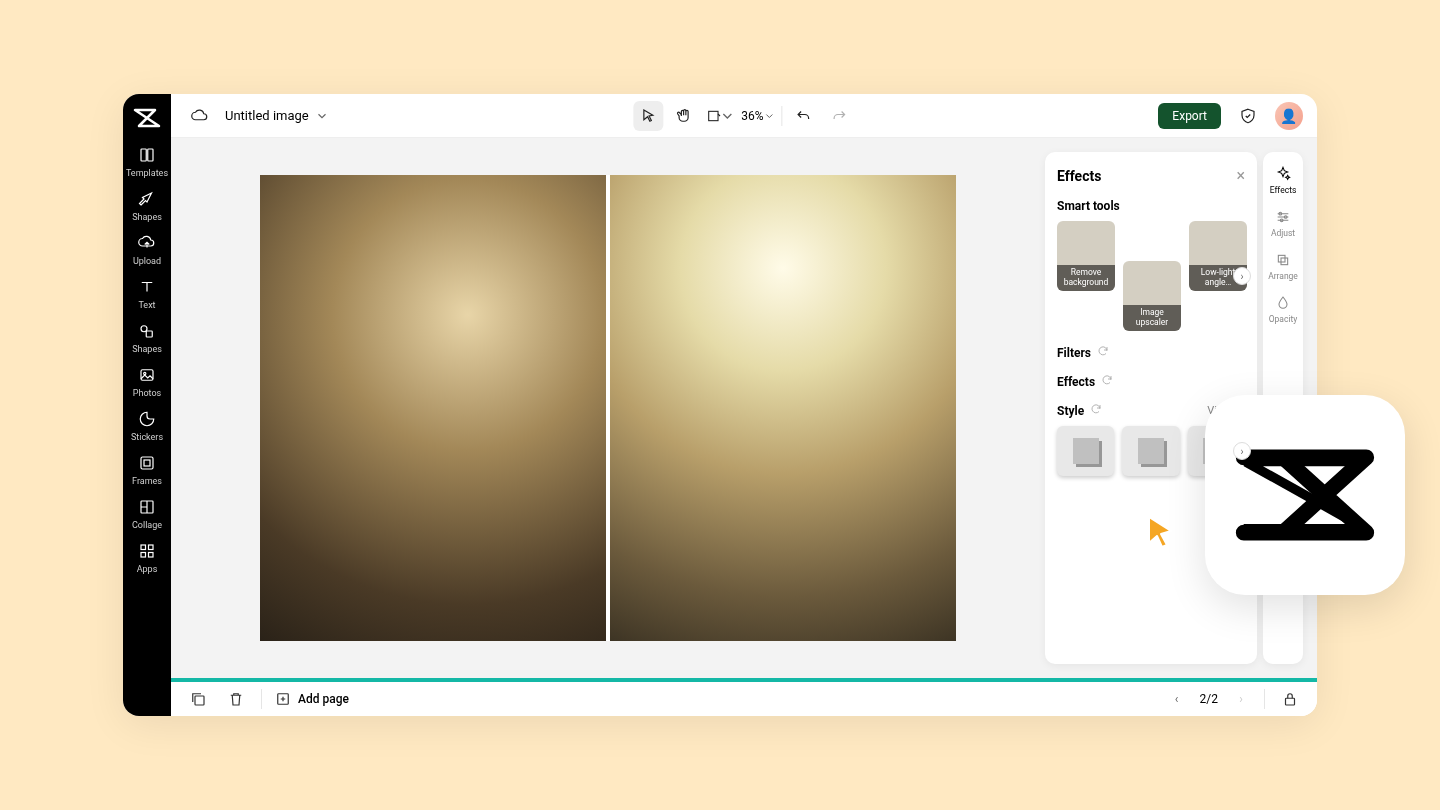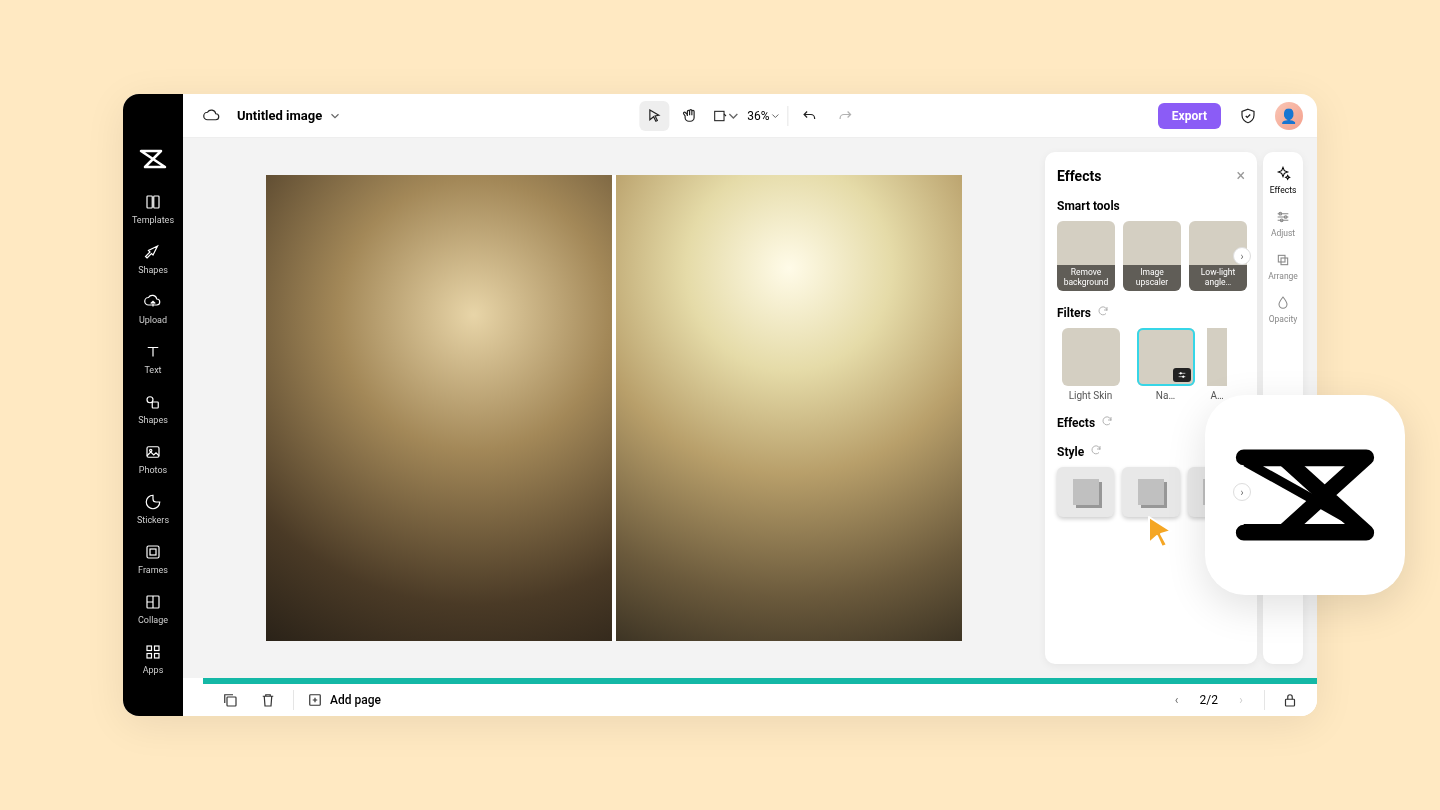--- a/index.html
+++ b/index.html
@@ -1,36 +1,36 @@
 <!DOCTYPE html>
 <html><head>
 <meta charset="utf-8">
 <style>
 * { margin:0; padding:0; box-sizing:border-box; font-family:-apple-system,BlinkMacSystemFont,"Segoe UI",Roboto,sans-serif; }
 body { background:#ffe9c2; width:1440px; height:810px; display:flex; align-items:center; justify-content:center; position:relative; }
 .app-frame { width:1194px; height:622px; background:#fff; border-radius:16px; overflow:hidden; display:flex; box-shadow:0 8px 40px rgba(0,0,0,.08); position:relative; }
-.leftbar { width:60px; background:#000; display:flex; flex-direction:column; align-items:center; padding-top:14px; gap:18px; color:#fff;justify-content:center; }
+.leftbar { width:48px; background:#000; display:flex; flex-direction:column; align-items:center; padding-top:14px; gap:12px; color:#fff; }
 .leftbar .logo { width:28px; height:20px; margin-bottom:6px; display:flex; align-items:center; justify-content:center; }
 .leftbar .logo svg { width:28px; height:20px; }
 .lb-item { display:flex; flex-direction:column; align-items:center; gap:4px; cursor:pointer; width:100%; }
 .lb-item .ic { width:18px; height:18px; display:flex; align-items:center; justify-content:center; }
 .lb-item .ic svg { stroke:#fff; fill:none; stroke-width:1.6; }
 .lb-item span { font-size:9px; color:#cfcfcf; }
 .main { flex:1; display:flex; flex-direction:column; }
 .topbar { height:44px; border-bottom:1px solid #eee; display:flex; align-items:center; padding:0 14px; gap:12px; }
 .tb-group { display:flex; align-items:center; gap:10px; }
-.tb-title { font-size:13px; font-weight:700; display:flex; align-items:center; gap:6px; }
+.tb-title { font-size:13px; font-weight:400; display:flex; align-items:center; gap:6px; }
 .tb-center { position:absolute; left:50%; transform:translateX(-50%); display:flex; align-items:center; gap:6px; }
 .tb-btn { width:30px; height:30px; border-radius:6px; display:flex; align-items:center; justify-content:center; cursor:pointer; }
 .tb-btn.active { background:#eee; }
 .tb-btn svg { stroke:#222; fill:none; stroke-width:1.6; width:18px; height:18px; }
 .tb-zoom { font-size:12px; display:flex; align-items:center; gap:0; }
 .tb-sep { width:1px; height:20px; background:#e5e5e5; }
 .tb-right { margin-left:auto; display:flex; align-items:center; gap:12px; }
-.export-btn { background:#8b5cf6; color:#fff; font-size:12px; font-weight:700; padding:6px 14px; border-radius:6px; cursor:pointer; }
+.export-btn { background:#14532d; color:#fff; font-size:12px; font-weight:400; padding:6px 14px; border-radius:6px; cursor:pointer; }
 .avatar { width:28px; height:28px; border-radius:50%; background:linear-gradient(135deg,#f9c5b5,#f4a08c); display:flex; align-items:center; justify-content:center; font-size:14px; }
 .workspace { flex:1; display:flex; position:relative; background:#f3f3f3; overflow:hidden; }
 .canvas-wrap { flex:1; display:flex; align-items:center; justify-content:center; padding:20px; }
 .canvas { width:696px; height:466px; display:flex; gap:4px; background:#fff; }
 .canvas .half { flex:1; position:relative; overflow:hidden; }
 .half.left { background:radial-gradient(circle at 60% 30%, #e8d5a8 0%, #a38858 35%, #4a3a26 75%, #2a2218 100%); }
 .half.right { background:radial-gradient(circle at 50% 20%, #fffbe8 0%, #e5dba8 25%, #b89f6a 50%, #6b5a3c 80%, #3d3424 100%); }
 .panel { width:212px; background:#fff; border-radius:10px; margin:14px 6px 14px 0; padding:14px 12px; box-shadow:0 2px 8px rgba(0,0,0,.06); overflow-y:auto; position:relative; }
 .panel h2 { font-size:14px; font-weight:700; display:flex; align-items:center; justify-content:space-between; }
 .panel h2 .close { cursor:pointer; color:#999; font-size:16px; font-weight:400; }
@@ -49,33 +49,33 @@
 .thumb .slider-badge svg { width:12px; height:10px; stroke:#fff; stroke-width:1.5; fill:none; }
 .style-thumb { width:58px; height:50px; border-radius:6px; background:#e8e8e8; display:flex; align-items:center; justify-content:center; box-shadow:0 2px 4px rgba(0,0,0,.2); cursor:pointer; }
 .style-thumb .sq { width:26px; height:26px; background:#c0c0c0; box-shadow:3px 3px 0 rgba(0,0,0,.35); }
 .style-thumb:nth-child(3) .sq { box-shadow:3px 3px 0 #000; }
 .side-tabs { width:40px; background:#fff; display:flex; flex-direction:column; align-items:center; padding-top:14px; gap:14px; margin:14px 14px 14px 0; border-radius:10px; box-shadow:0 2px 8px rgba(0,0,0,.06); }
 .side-tab { display:flex; flex-direction:column; align-items:center; gap:3px; cursor:pointer; color:#888; width:100%; }
 .side-tab.active { color:#000; }
 .side-tab .ic { width:16px; height:16px; display:flex; align-items:center; justify-content:center; }
 .side-tab .ic svg { stroke:currentColor; fill:none; stroke-width:1.6; width:16px; height:16px; }
 .side-tab span { font-size:8.5px; }
-.bottombar { height:38px; border-top:6px solid #14b8a6; background:#fff; display:flex; align-items:center; padding:0 14px; gap:12px;margin-left:20px; }
+.bottombar { height:38px; border-top:4px solid #14b8a6; background:#fff; display:flex; align-items:center; padding:0 14px; gap:12px; }
 .bb-btn { width:26px; height:26px; display:flex; align-items:center; justify-content:center; cursor:pointer; }
 .bb-btn svg { stroke:#333; fill:none; stroke-width:1.6; width:18px; height:18px; }
 .bb-add { display:flex; align-items:center; gap:6px; font-size:12px; font-weight:500; cursor:pointer; }
 .bb-right { margin-left:auto; display:flex; align-items:center; gap:12px; font-size:12px; }
 .bb-nav { width:22px; height:22px; display:flex; align-items:center; justify-content:center; cursor:pointer; color:#666; }
 .bb-nav.disabled { color:#ccc; }
 .overlay-logo { position:absolute; right:35px; top:395px; width:200px; height:200px; background:#fff; border-radius:40px; display:flex; align-items:center; justify-content:center; box-shadow:0 12px 40px rgba(0,0,0,.12); }
 .overlay-logo svg { width:140px; height:100px; }
 .overlay-cursor { position:absolute; right:265px; top:515px; width:30px; height:34px; z-index:5; }
 .refresh-ic svg { width:12px; height:12px; stroke:#aaa; fill:none; stroke-width:1.8; }
 .smart-bg1{background:linear-gradient(135deg,#d4a574,#8b6f47,#c9b38f);}
-.smart-bg2{background:linear-gradient(135deg,#b8b8b8,#888,#ccc);}
+.smart-bg2{background:linear-gradient(135deg,#b8b8b8,#888,#ccc);margin-top:40px;}
 .smart-bg3{background:linear-gradient(135deg,#3a3528,#6b5d42,#4d4434);}
 .filter-bg1{background:linear-gradient(160deg,#ece5d8,#c9bda8,#a89880);}
 .filter-bg2{background:linear-gradient(160deg,#e4d9c0,#c2ad87,#9a835f);}
 .filter-bg3{background:linear-gradient(160deg,#ded5bf,#b8a986,#8f7d5c);}
 .effect-bg1{background:linear-gradient(160deg,#8aa5c4,#6b87a6,#a89076);}
 .effect-bg2{background:linear-gradient(160deg,#7fa0c2,#5e82a8,#9c8870);}
 .effect-bg3{background:linear-gradient(160deg,#88a4c0,#6788aa,#a08b72);}
 </style>
 </head>
 <body>
@@ -284,42 +284,20 @@
 
         <div class="sect">
           <div class="sect-title">
             <span style="display:flex;align-items:center;gap:6px">
                 <span>Filters</span>
                 <span class="refresh-ic"><svg viewBox="0 0 24 24">
                     <path d="M20 12a8 8 0 10-2 5M20 4v6h-6"></path>
                   </svg></span>
               </span>
           </div>
-          <div class="thumb-row">
-            <div class="thumb">
-                <div class="img filter-bg1"></div>
-                <span class="lbl">Light Skin</span>
-              </div>
-            <div class="thumb selected">
-                <div class="img filter-bg2">
-                  <div class="slider-badge">
-                    <svg viewBox="0 0 24 24">
-                      <path d="M4 8h16M4 16h16"></path>
-                      <circle cx="9" cy="8" r="2" fill="#fff"></circle>
-                      <circle cx="15" cy="16" r="2" fill="#fff"></circle>
-                    </svg>
-                  </div>
-                </div>
-                <span class="lbl">Na…</span>
-              </div>
-            <div class="thumb" style="width:20px;overflow:hidden">
-                <div class="img filter-bg3" style="width:58px"></div>
-                <span class="lbl">A…</span>
-              </div>
-          </div>
         </div>
 
         <div class="sect">
           <div class="sect-title">
             <span style="display:flex;align-items:center;gap:6px">
                 <span>Effects</span>
                 <span class="refresh-ic"><svg viewBox="0 0 24 24">
                     <path d="M20 12a8 8 0 10-2 5M20 4v6h-6"></path>
                   </svg></span>
               </span>

